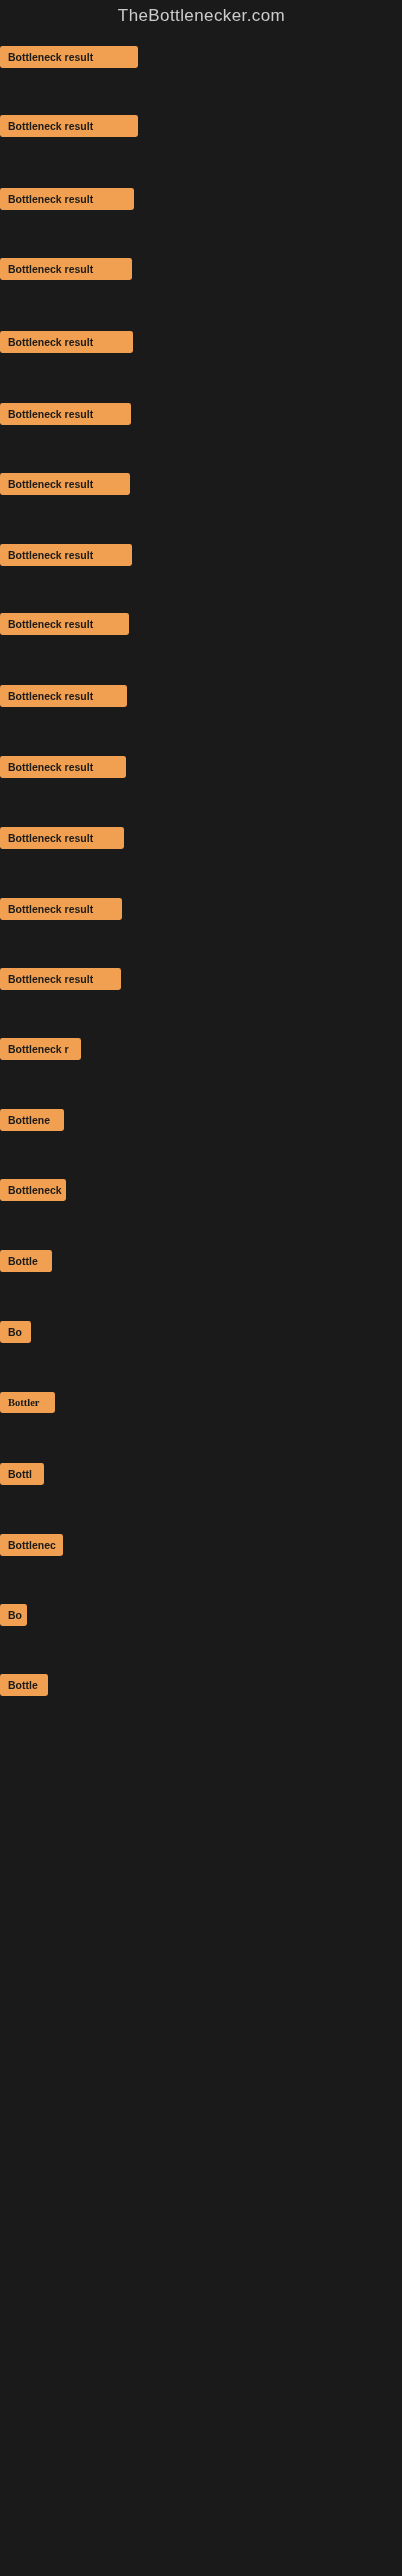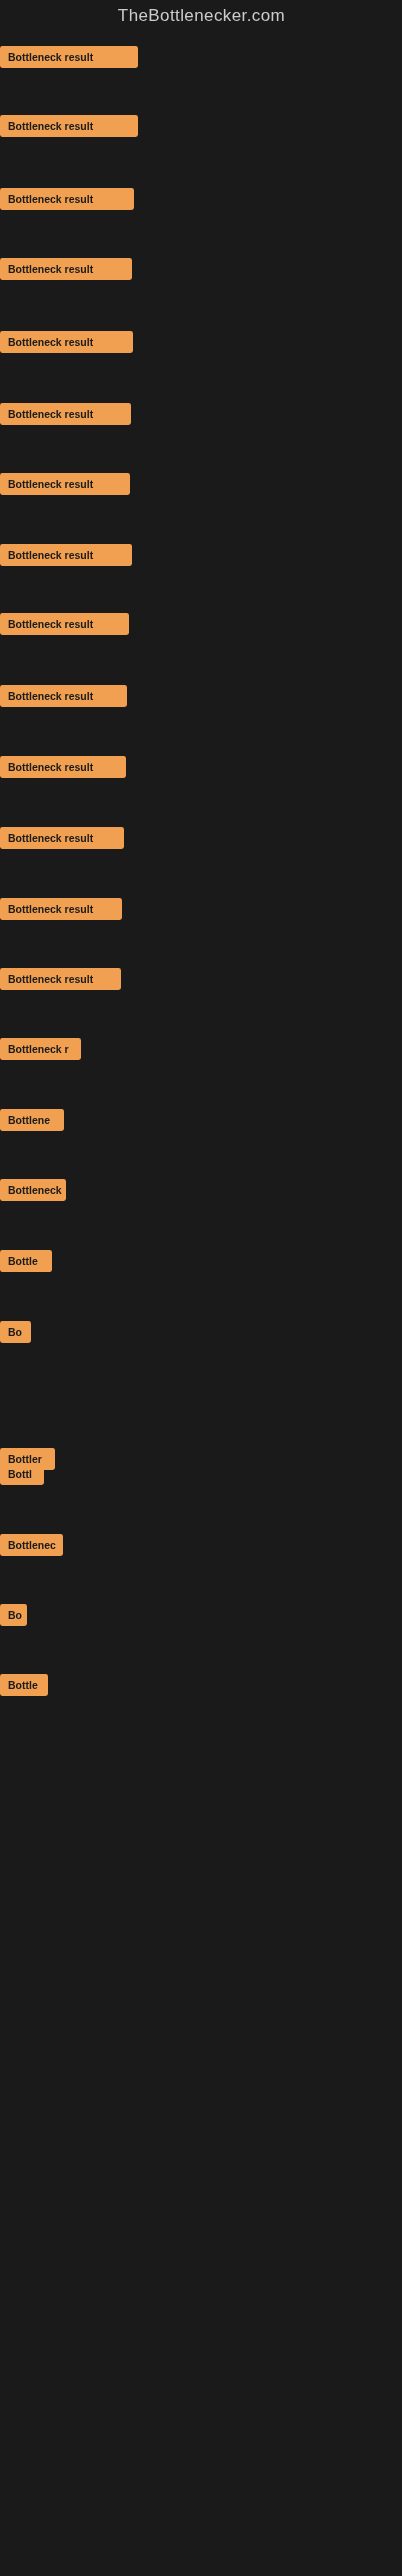--- a/index.html
+++ b/index.html
@@ -58,18 +58,18 @@
 <div class="badge-container" style="top: 685px; left: 0px;"><span class="bottleneck-badge" style="max-width: 127px; width: 127px;">Bottleneck result</span></div>
 <div class="badge-container" style="top: 756px; left: 0px;"><span class="bottleneck-badge" style="max-width: 126px; width: 126px;">Bottleneck result</span></div>
 <div class="badge-container" style="top: 827px; left: 0px;"><span class="bottleneck-badge" style="max-width: 124px; width: 124px;">Bottleneck result</span></div>
 <div class="badge-container" style="top: 898px; left: 0px;"><span class="bottleneck-badge" style="max-width: 122px; width: 122px;">Bottleneck result</span></div>
 <div class="badge-container" style="top: 968px; left: 0px;"><span class="bottleneck-badge" style="max-width: 121px; width: 121px;">Bottleneck result</span></div>
 <div class="badge-container" style="top: 1038px; left: 0px;"><span class="bottleneck-badge" style="max-width: 81px; width: 102px;">Bottleneck r</span></div>
 <div class="badge-container" style="top: 1109px; left: 0px;"><span class="bottleneck-badge" style="max-width: 64px; width: 68px;">Bottlene</span></div>
 <div class="badge-container" style="top: 1179px; left: 0px;"><span class="bottleneck-badge" style="max-width: 68px; width: 66px;">Bottleneck</span></div>
 <div class="badge-container" style="top: 1250px; left: 0px;"><span class="bottleneck-badge" style="max-width: 52px; width: 52px;">Bottle</span></div>
 <div class="badge-container" style="top: 1321px; left: 0px;"><span class="bottleneck-badge" style="max-width: 31px; width: 31px;">Bo</span></div>
-<div class="badge-container" style="top: 1448px; left: 0px;"><span class="bottleneck-badge" style="max-width: 55px; width: 55px;">Bottler</span></div>
+<div class="badge-container" style="top: 1392px; left: 0px; font-family: Liberation Serif, serif;"><span class="bottleneck-badge" style="max-width: 55px; width: 55px;">Bottler</span></div>
 <div class="badge-container" style="top: 1463px; left: 0px;"><span class="bottleneck-badge" style="max-width: 44px; width: 52px;">Bottl</span></div>
 <div class="badge-container" style="top: 1534px; left: 0px;"><span class="bottleneck-badge" style="max-width: 63px; width: 74px;">Bottlenec</span></div>
 <div class="badge-container" style="top: 1604px; left: 0px;"><span class="bottleneck-badge" style="max-width: 26.6px; width: 26.6px;">Bo</span></div>
 <div class="badge-container" style="top: 1674px; left: 0px;"><span class="bottleneck-badge" style="max-width: 48px; width: 48px;">Bottle</span></div>
 
 
 </body></html>

